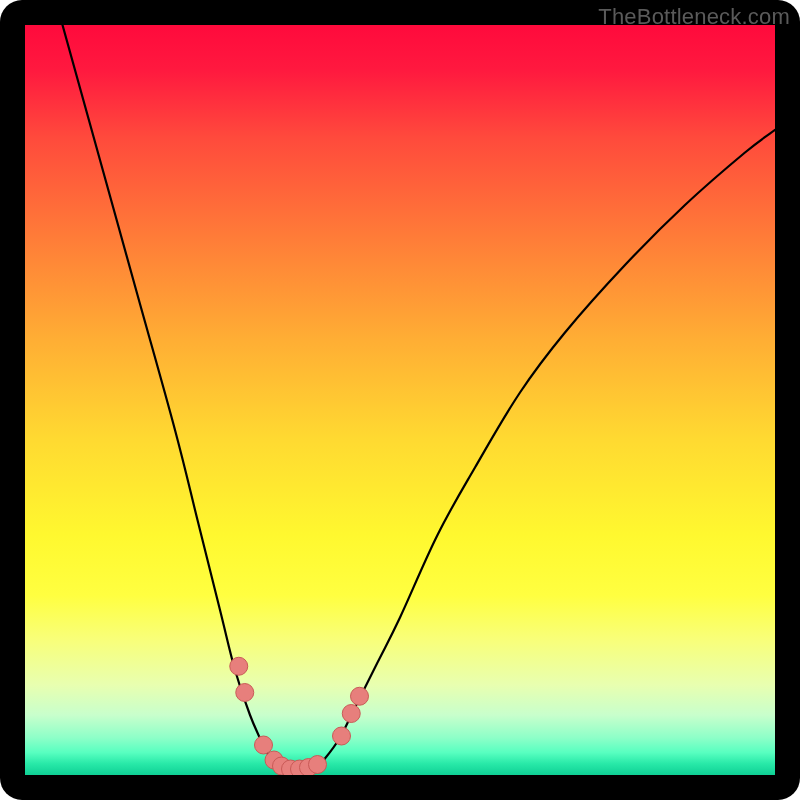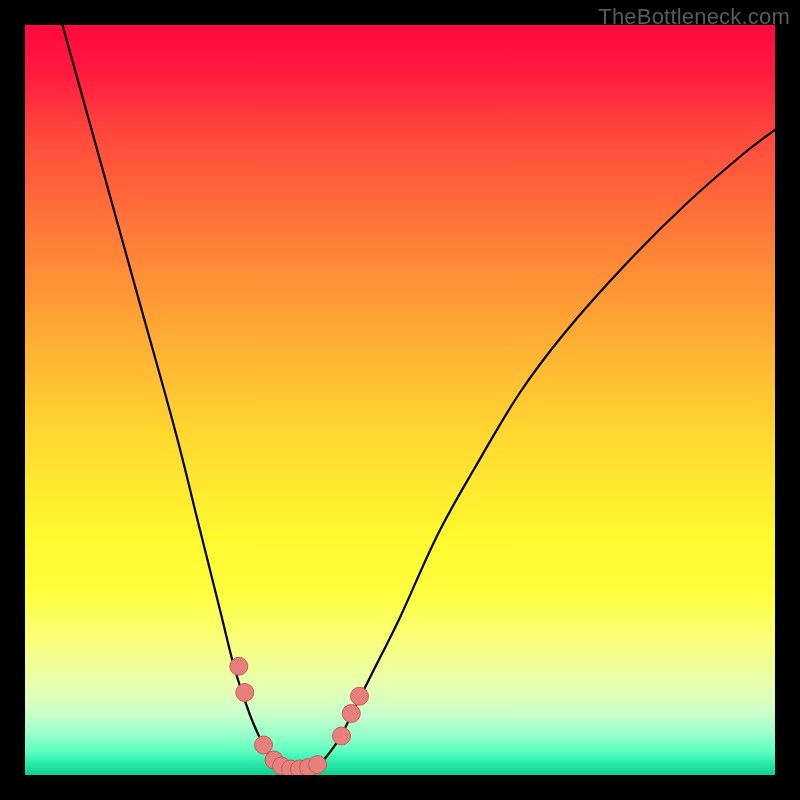--- a/index.html
+++ b/index.html
@@ -8,20 +8,21 @@
     width: 800px;
     height: 800px;
     overflow: hidden;
     font-family: Arial, Helvetica, sans-serif;
   }
   .frame {
     width: 800px;
     height: 800px;
     background: #000;
     position: relative;
+    border-radius: 22px;
   }
   .plot-area {
     position: absolute;
     left: 25px;
     top: 25px;
     width: 750px;
     height: 750px;
     background: linear-gradient(to bottom,
       #ff0a3c 0%,
       #ff193f 6%,

